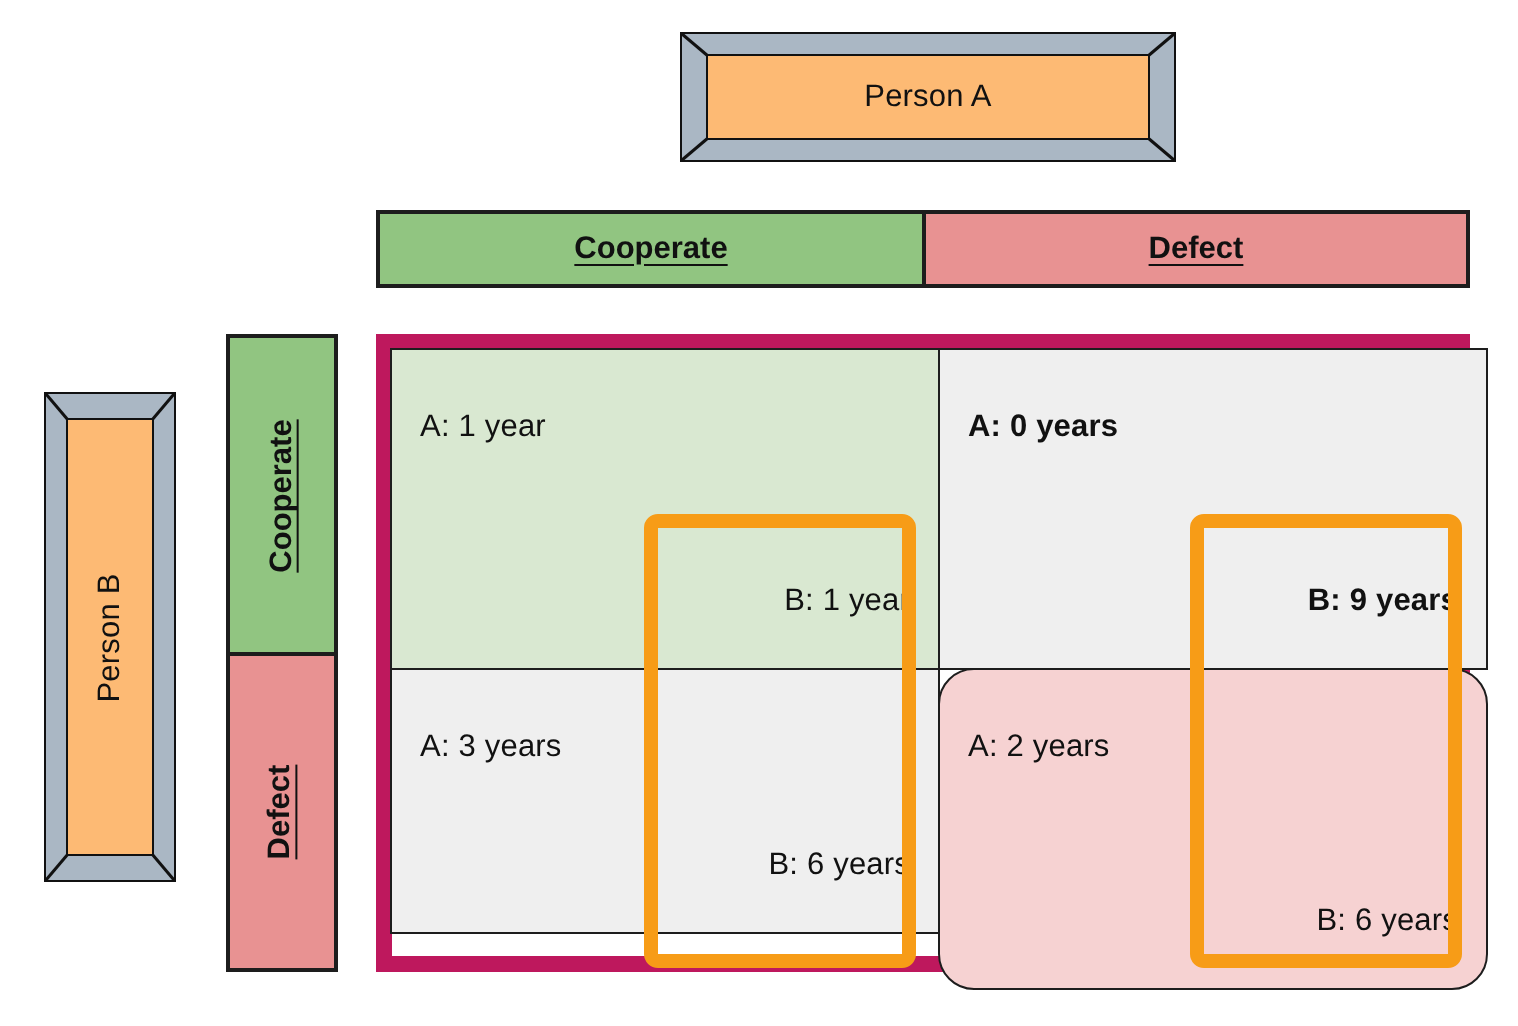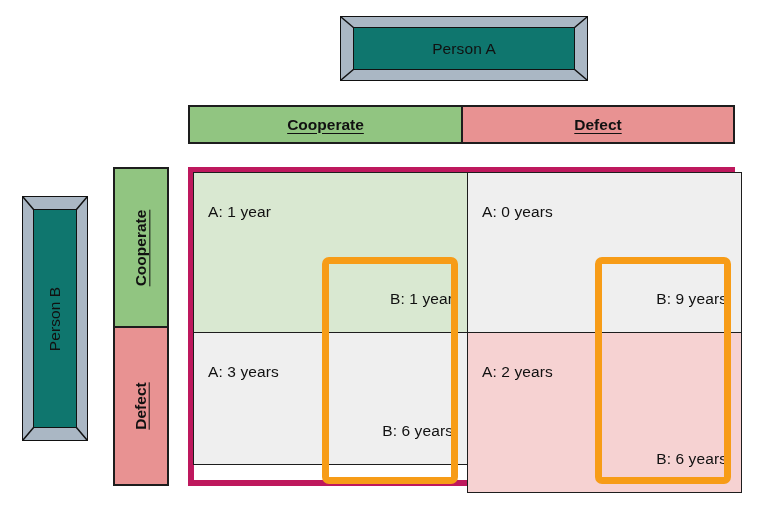--- a/index.html
+++ b/index.html
@@ -21,21 +21,21 @@
     background:#aab7c4;
     border:1.6px solid #111;
     box-sizing:border-box;
   }
   .box3d .bevel{
     position:absolute;left:0;top:0;right:0;bottom:0;
     box-sizing:border-box;
   }
   .box3d .inner{
     position:absolute;
-    background:#0f766e;
+    background:#fdba74;
     border:1.6px solid #111;
     box-sizing:border-box;
     display:flex;align-items:center;justify-content:center;
   }
 
   .box3d .label{
     font-size:15.5px;
     color:#111;
     white-space:nowrap;
     letter-spacing:0.1px;
@@ -81,31 +81,31 @@
     transform:rotate(-90deg);
     white-space:nowrap;
   }
   #row-head-cooperate{left:113px;top:167px;width:56px;height:161px;background:#91c581;}
   #row-head-defect{left:113px;top:326px;width:56px;height:160px;background:#e89292;}
 
   
   #matrix{
     position:absolute;left:188px;top:167px;width:547px;height:319px;
     box-sizing:border-box;
-    border:6px solid #be185d;
+    border:8px solid #be185d;
   }
   .cell{
     position:absolute;
     box-sizing:border-box;
     border:1.5px solid #1d1d1d;
   }
   #cell-cc{left:-1px;top:-1px;width:275px;height:161px;background:#d9e8d1;}
-  #cell-cd{left:273px;top:-1px;width:275px;height:161px;background:#efefef;}
+  #cell-cd{left:273px;top:-1px;width:275px;height:161px;background:#efefef;font-weight:bold;}
   #cell-dc{left:-1px;top:159px;width:275px;height:133px;background:#efefef;text-decoration:underline;}
-  #cell-dd{left:273px;top:159px;width:275px;height:161px;background:#f6d2d2;}
+  #cell-dd{left:273px;top:159px;width:275px;height:161px;background:#f6d2d2;border-radius:18px;}
 
   .payoff{
     position:absolute;
     font-size:15.5px;
     color:#111;
     white-space:nowrap;
     letter-spacing:0.1px;
   }
   .payoff.a{left:14px;top:30px;}
   .payoff.b{right:14px;bottom:24px;text-align:right;}

